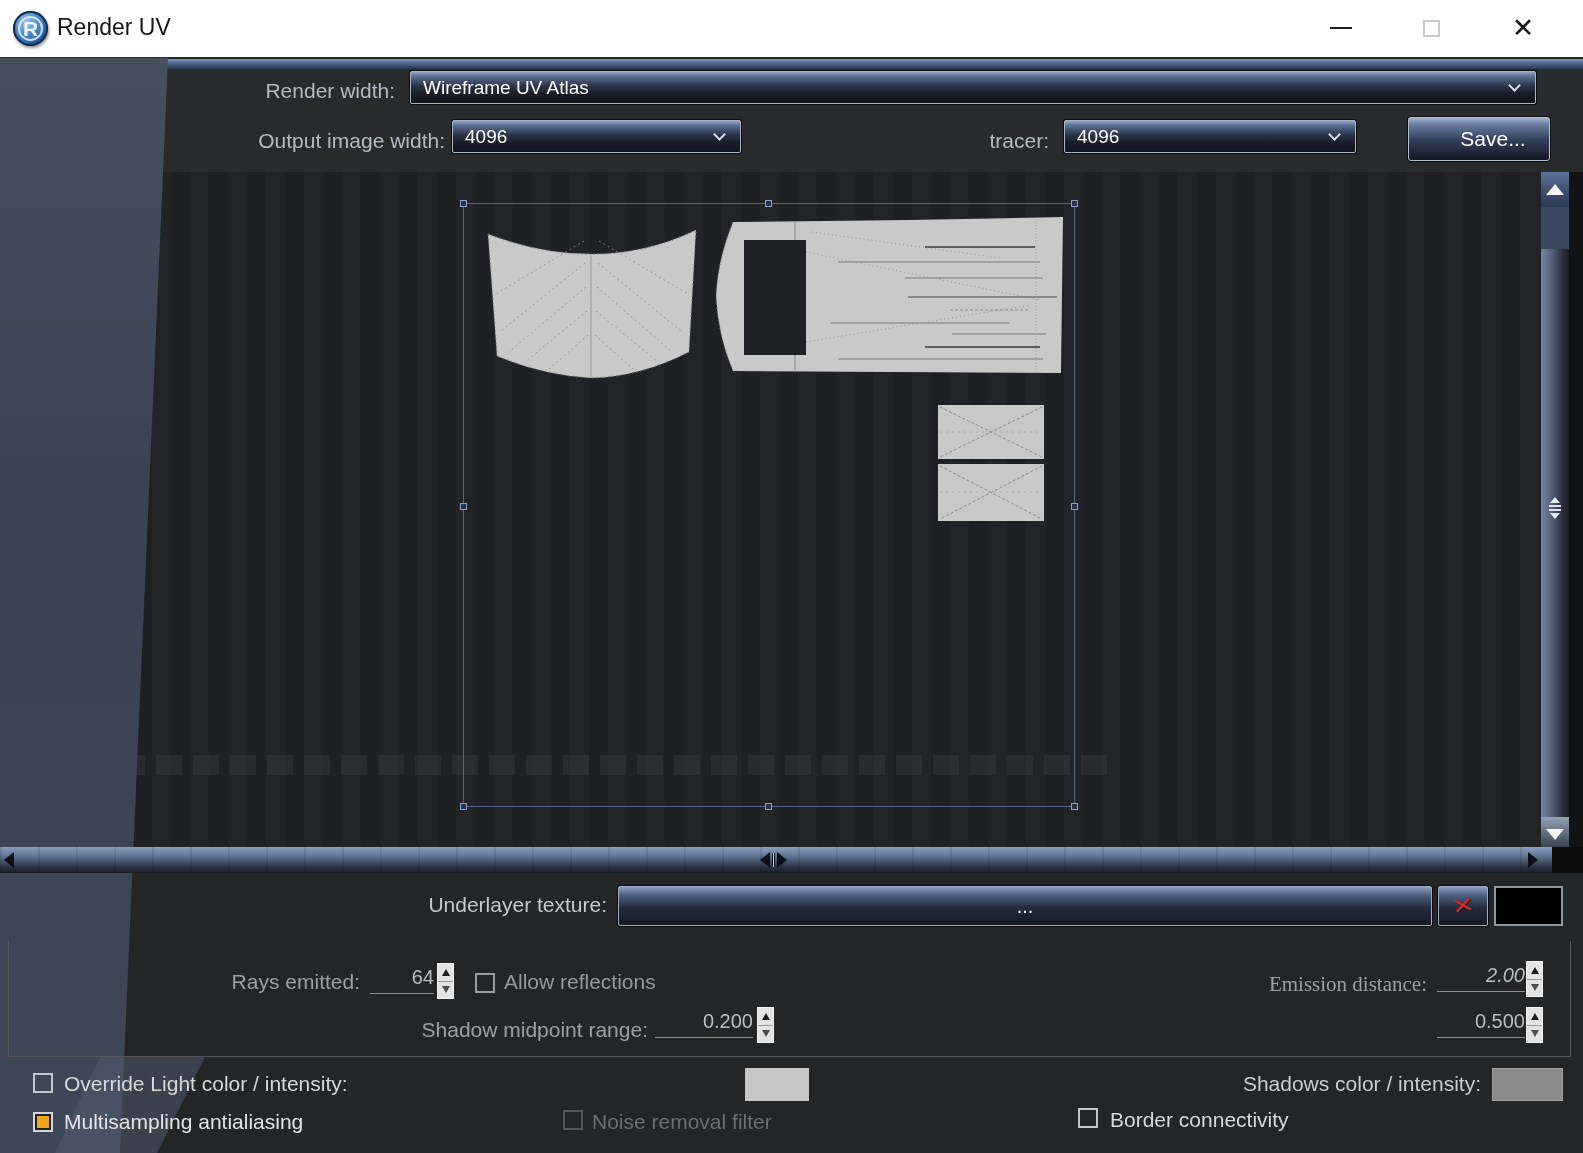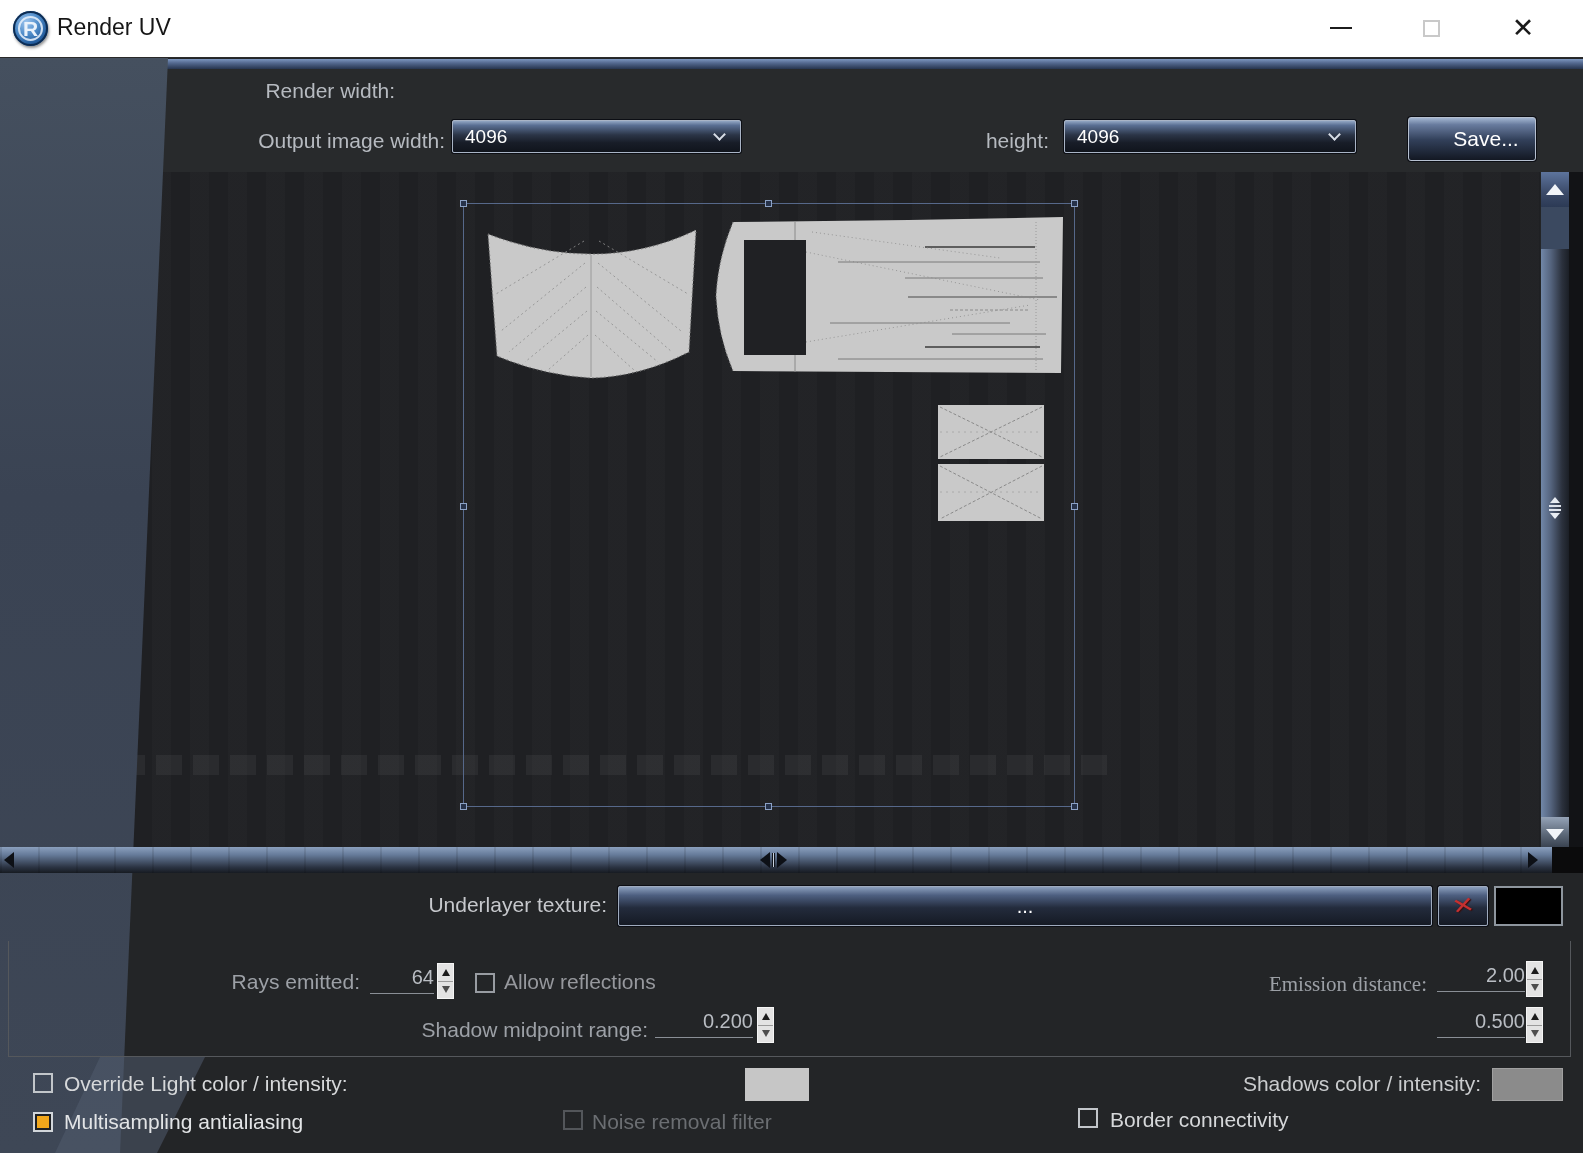--- a/index.html
+++ b/index.html
@@ -122,34 +122,38 @@
     <div class="abs capbtn" id="min-btn">
         <span class="bar"></span>
       </div>
     <div class="abs capbtn" id="max-btn">
         <span class="box"></span>
       </div>
     <div class="abs capbtn" id="close-btn">✕</div>
   </div>
 
   <div class="abs lbl z2" style="left:0;width:395px;top:79px;">Render width:</div>
+  <div class="abs dd z2" style="left:410px;top:71px;width:1126px;height:33px;">
+    <span>Wireframe UV Atlas</span>
+    <span class="chev"></span>
+  </div>
 
   <div class="abs lbl z2" style="left:0;width:445px;top:129px;">Output image width:</div>
   <div class="abs dd z2" style="left:452px;top:120px;width:289px;height:33px;">
     <span>4096</span>
     <span class="chev"></span>
   </div>
 
-  <div class="abs lbl z2" style="left:849px;width:200px;top:129px;">height:</div>
+  <div class="abs lbl z2" style="left:849px;width:200px;top:129px;">tracer:</div>
   <div class="abs dd z2" style="left:1064px;top:120px;width:292px;height:33px;">
     <span>4096</span>
     <span class="chev"></span>
   </div>
 
-  <div class="abs btn-grad z2" style="left:1408px;top:117px;width:128px;height:44px;padding-left:28px;">
+  <div class="abs btn-grad z2" style="left:1408px;top:117px;width:142px;height:44px;padding-left:28px;">
     <span>Save...</span>
   </div>
 
   <svg class="abs z2" style="left:0;top:172px;" width="1540" height="675" viewBox="0 172 1540 675">
 
     <g>
       <path d="M488,234 Q540,254 592,254 Q646,254 696,230 L689,352 Q640,377 591,378 Q542,375 497,356 Z" fill="#c9c9c9"></path>
       <path d="M488,234 Q540,254 592,254 Q646,254 696,230 L689,352 Q640,377 591,378 Q542,375 497,356 Z" fill="none" stroke="#6f6f6f" stroke-width="1.4" stroke-dasharray="1 3"></path>
       <line x1="591" y1="255" x2="591" y2="377" stroke="#9a9a9a" stroke-width="1"></line>
       <g stroke="#8f8f8f" stroke-width="1" stroke-dasharray="2 3" opacity="0.85">
@@ -262,21 +266,21 @@
         <span class="tri-up"></span>
       </span>
     <span class="half">
         <span class="tri-dn"></span>
       </span>
   </div>
   <div class="chk gray z2" style="left:475px;top:973px;"></div>
   <div class="abs optlbl z2" style="left:504px;top:970px;color:#96989d;">Allow reflections</div>
 
   <div class="abs lbl z2" style="left:1150px;width:277px;top:972px;color:#9ca0a6;font-family:Liberation Serif, serif;">Emission distance:</div>
-  <div class="abs val z2" style="left:1437px;width:88px;top:964px;">2.00</div>
+  <div class="abs val z2" style="left:1437px;width:88px;top:964px;font-style:italic;">2.00</div>
   <div class="spin" style="left:1526px;top:961px;">
     <span class="half up">
         <span class="tri-up"></span>
       </span>
     <span class="half">
         <span class="tri-dn"></span>
       </span>
   </div>
 
   <div class="abs lbl z2" style="left:300px;width:348px;top:1018px;color:#9ca0a6;">Shadow midpoint range:</div>

